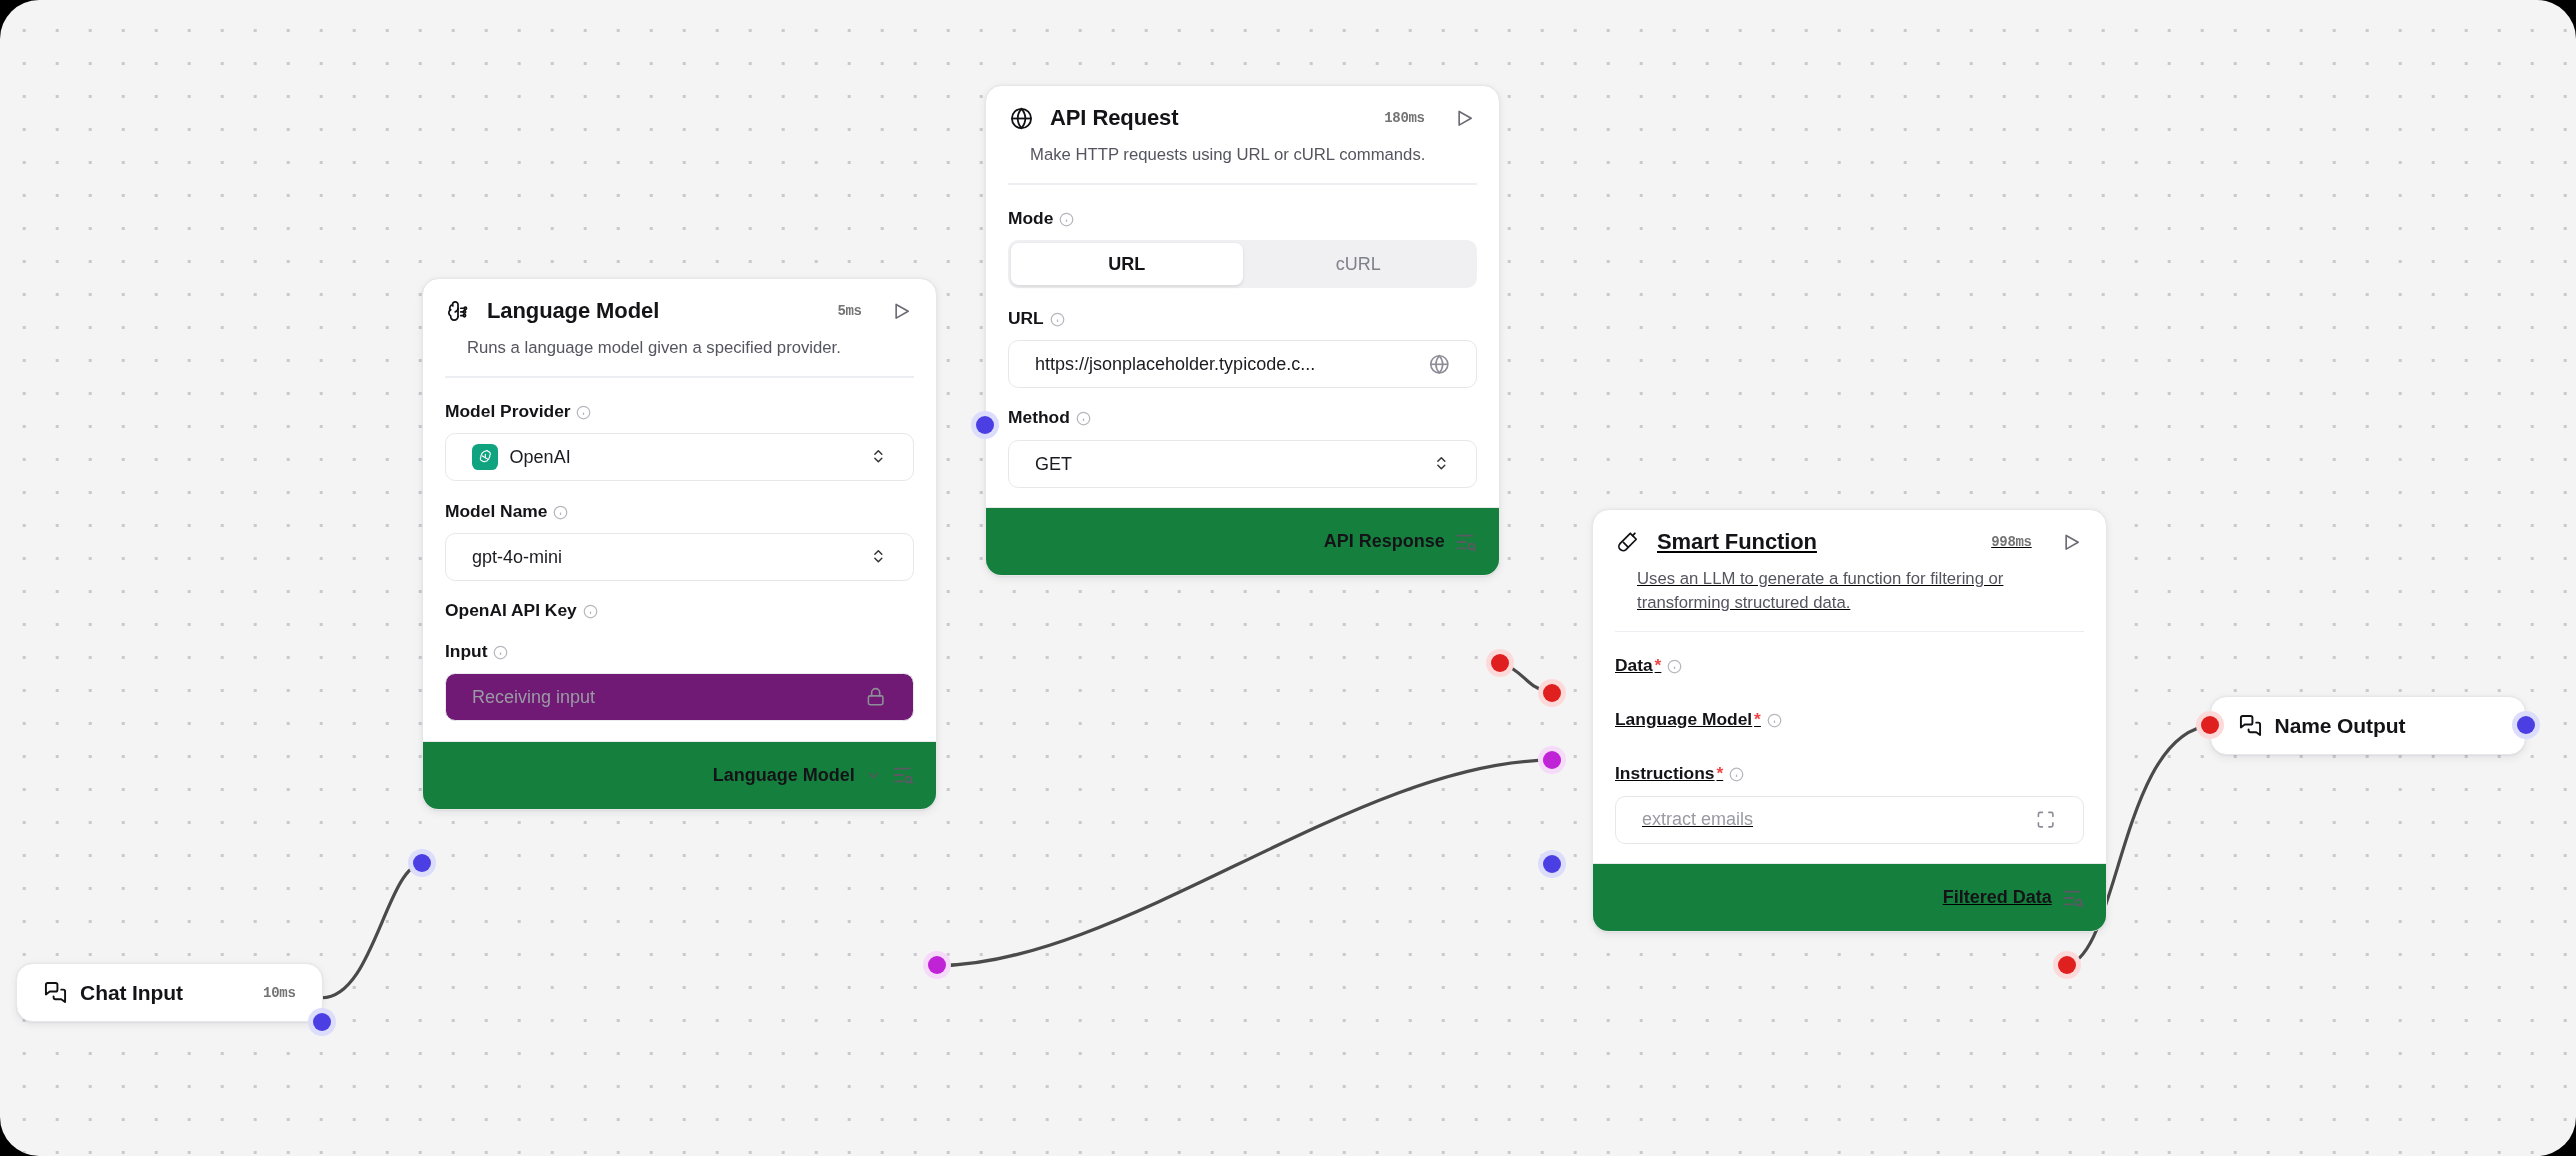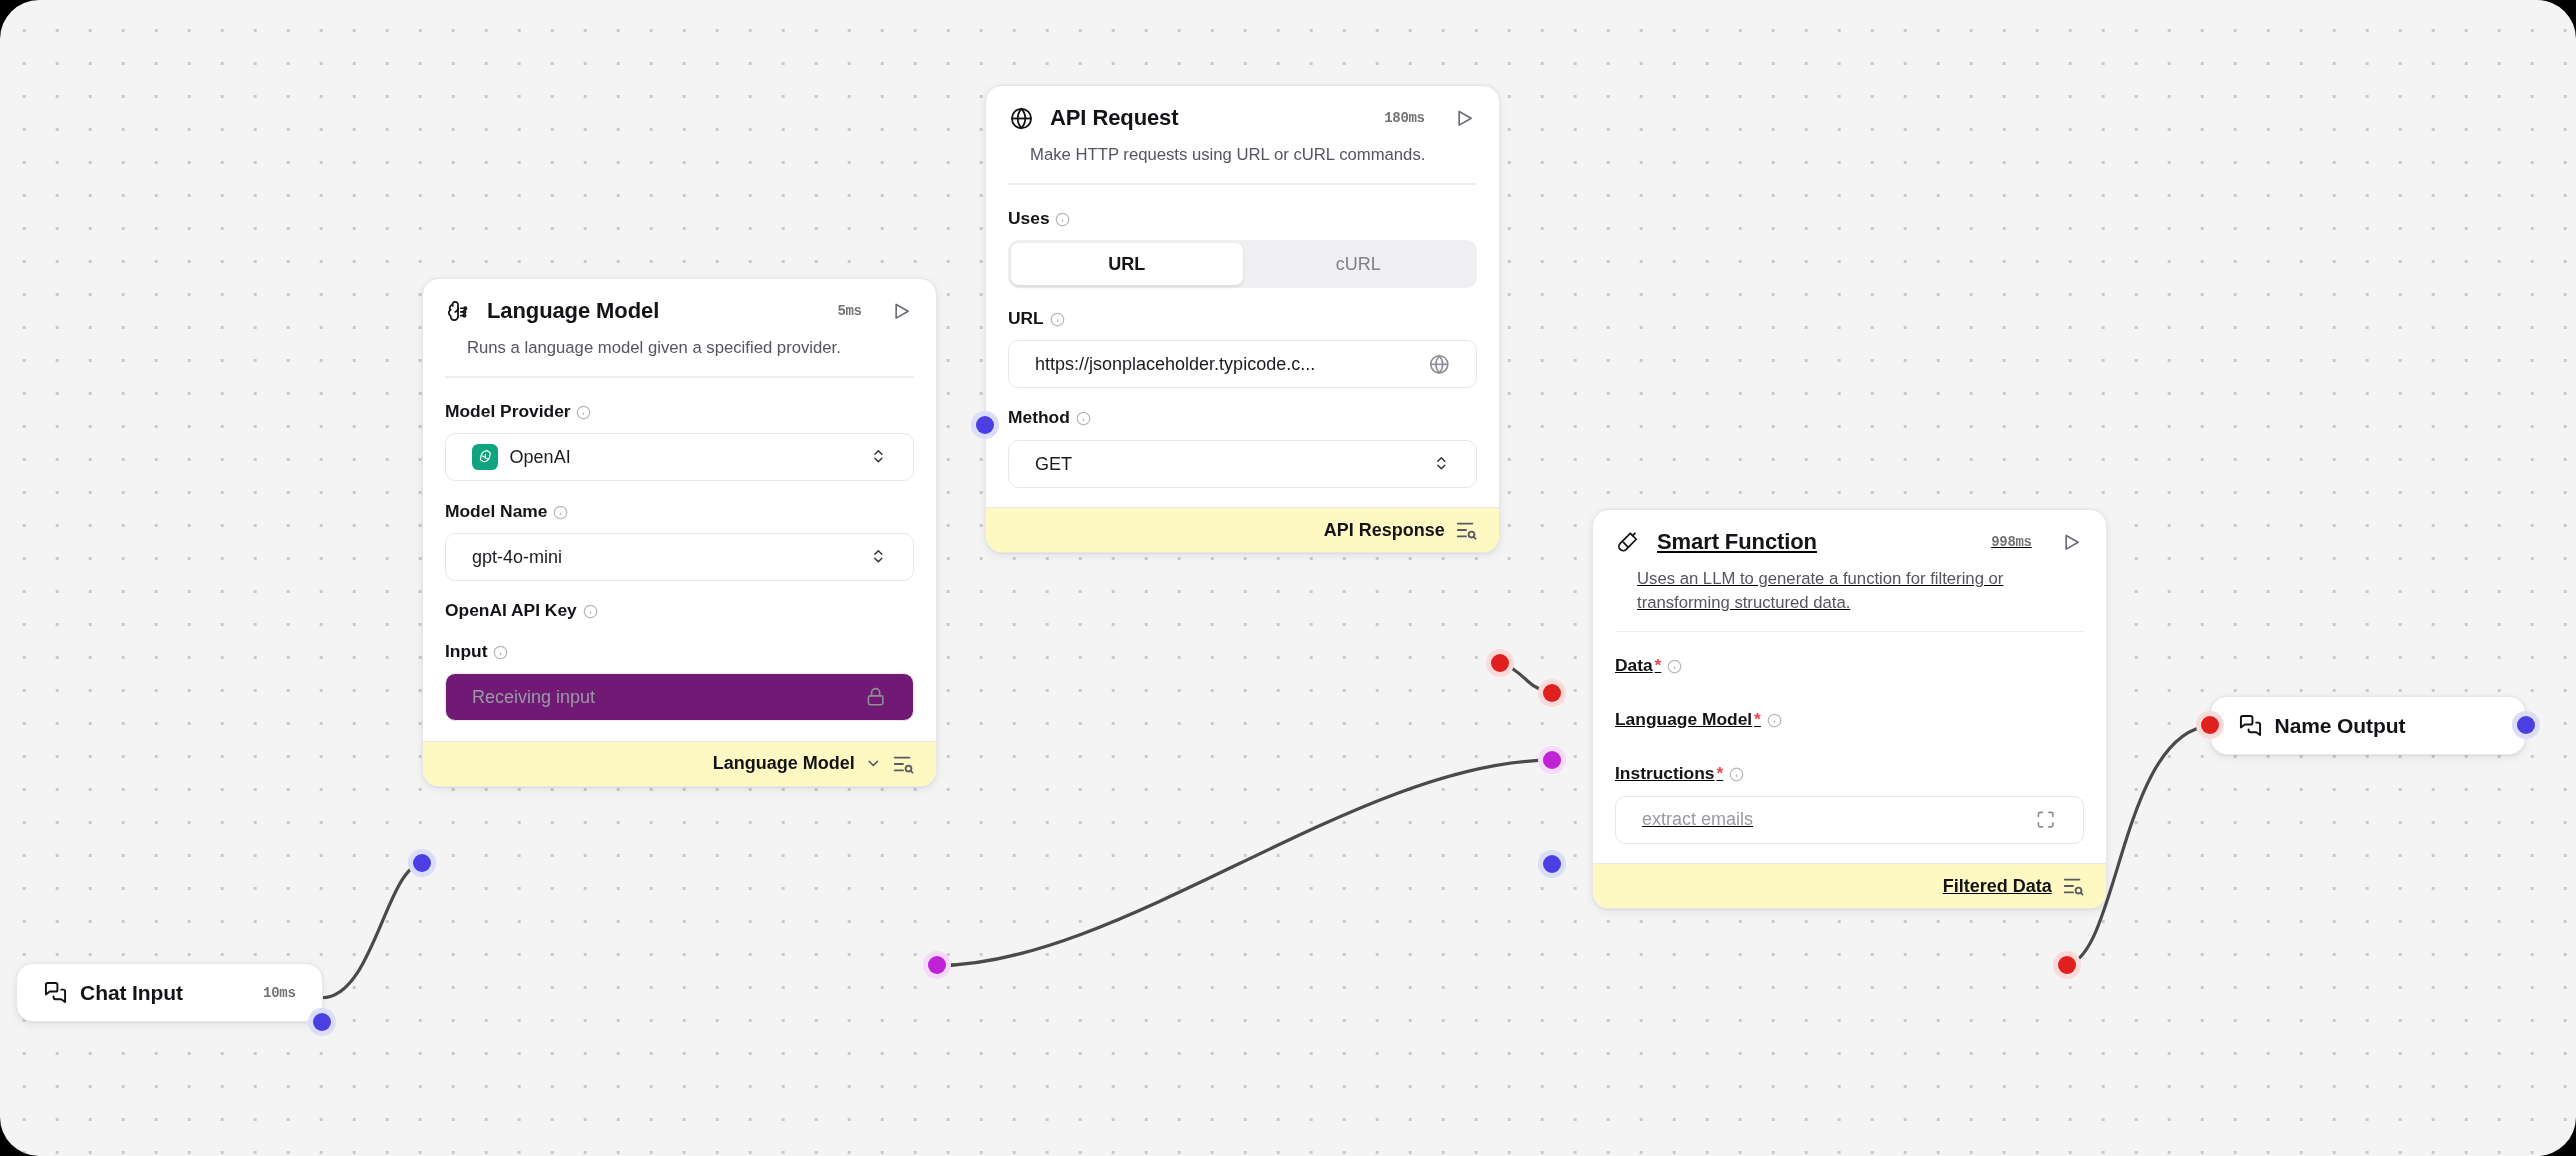--- a/index.html
+++ b/index.html
@@ -66,23 +66,23 @@
                     box-shadow: 0 1.3px 3.2px rgba(16,18,27,.10); }
 
   
   .chip { display: inline-flex; align-items: center; gap: 7.7px; background: #d6f8e4;
           border-radius: 5.8px; padding: 3.9px 7.7px; }
   .chip-text { font-family: "Liberation Mono", monospace; font-size: 16.7px; color: #18a35c; font-weight: 700; letter-spacing: -0.3px; }
   .chip-x { font-size: 15.5px; color: #2bb36f; }
 
   
   .node-foot {
-    border-top: 1.3px solid #e9e9ed; background: #fef9c3;
+    border-top: 1.3px solid #e9e9ed; background: #15803d;
     border-radius: 0 0 15.5px 15.5px;
-    height: 45px; display: flex; align-items: center; justify-content: flex-end;
+    height: 68px; display: flex; align-items: center; justify-content: flex-end;
     gap: 10.3px; padding: 14px 22px;
   }
   .foot-label { font-size: 18px; font-weight: 700; color: #141418; }
   .chev { width: 16.7px; height: 16.7px; color: #55555f; }
   .inspect { width: 22px; height: 22px; color: #5a5a63; }
 
   
   .pill {
     position: absolute; background: #fff; border: 1.3px solid #e7e7ea; border-radius: 16.7px;
     box-shadow: 0 2.6px 9px rgba(16,18,27,.07), 0 0.6px 1.9px rgba(16,18,27,.05);
@@ -293,21 +293,21 @@
         </span>
       </div>
       <div class="node-desc">Make HTTP requests using URL or cURL commands.</div>
       <div class="head-divider"></div>
     </div>
 
     <div class="node-body">
 
       <div class="field">
         <div class="field-label">
-          <span>Uses</span>
+          <span>Mode</span>
           <span class="info-icon">
             <svg viewBox="0 0 24 24" width="15" height="15" fill="none" stroke="currentColor" stroke-width="2">
               <circle cx="12" cy="12" r="10"></circle>
                 <path d="M12 16v-4"></path>
                 <path d="M12 8h.01"></path>
               </svg>
           </span>
         </div>
         <div class="seg">
           <span class="seg-opt active">URL</span>

